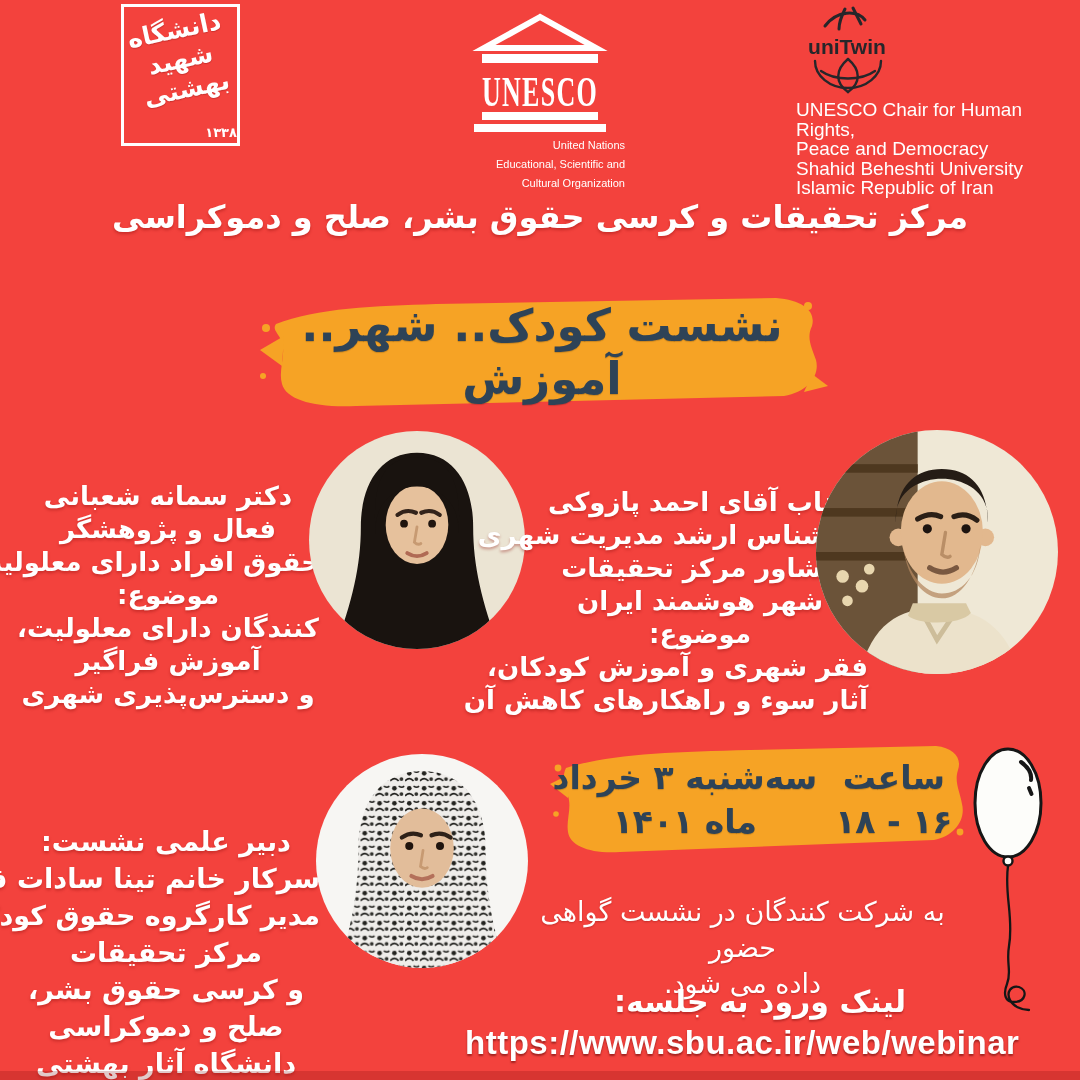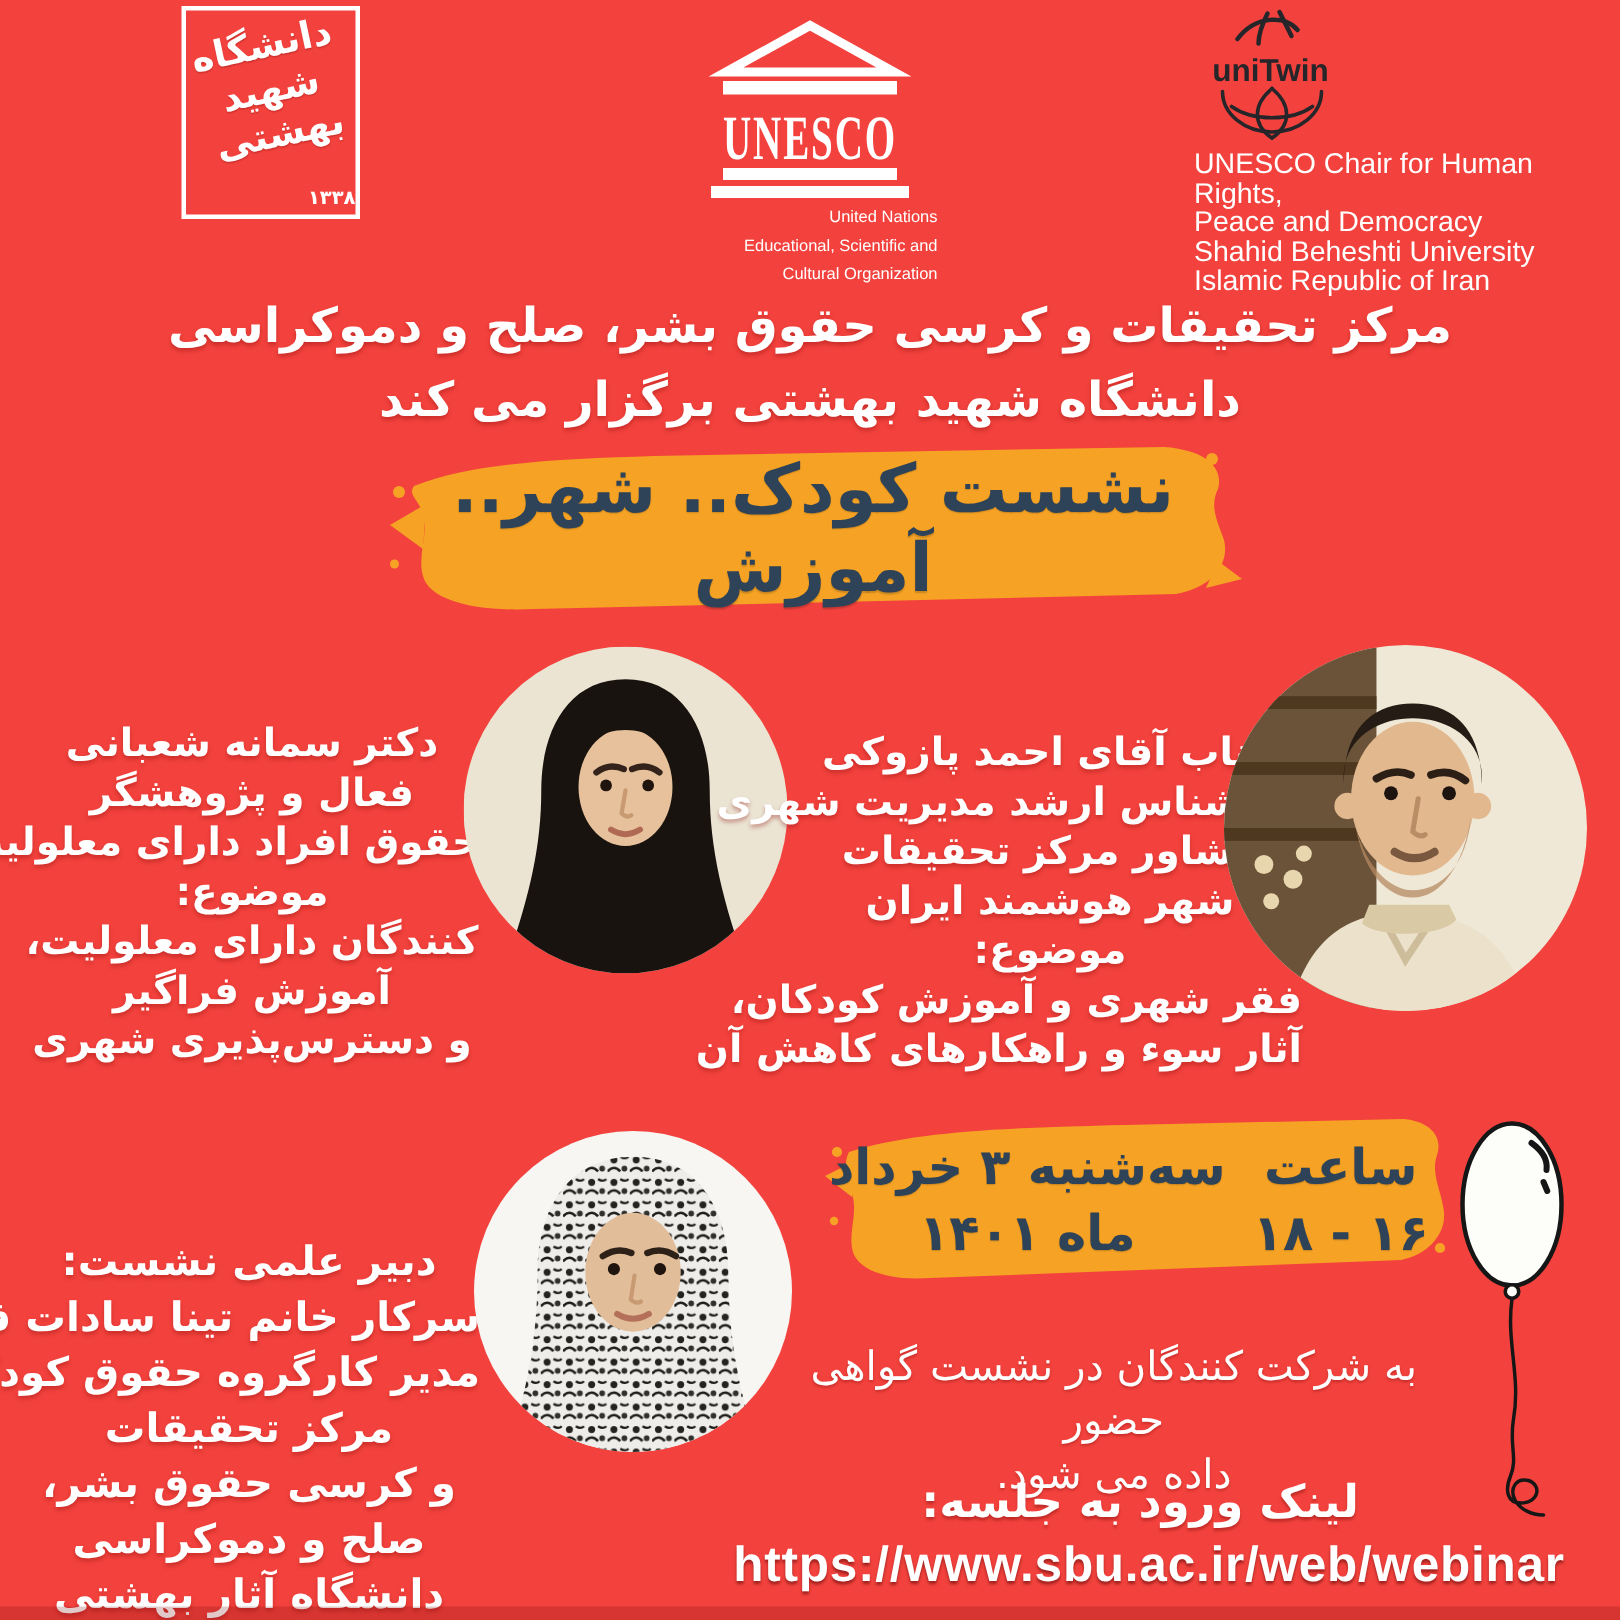--- a/index.html
+++ b/index.html
@@ -41,23 +41,23 @@
   .photo{border-radius:50%;overflow:hidden;}
   .photo svg{display:block;width:100%;height:100%;}
   .photo1{left:309px;top:431px;width:216px;height:218px;}
   .photo2{left:816px;top:430px;width:242px;height:244px;}
   .photo3{left:316px;top:754px;width:212px;height:214px;}
   
   .certificate{left:515px;top:894px;width:455px;text-align:center;direction:rtl;color:#fff;
     font-size:27px;line-height:36px;font-weight:normal;text-shadow:0 1px 2px rgba(120,10,10,.35);}
   .link-label{left:560px;top:984px;width:400px;text-align:center;direction:rtl;color:#fff;
     font-size:30px;font-weight:bold;text-shadow:0 2px 2px rgba(120,10,10,.4);}
-  .link-url{left:465px;top:1024px;width:570px;text-align:center;color:#fff;
+  .link-url{left:465px;top:1024px;width:570px;text-align:left;color:#fff;
     font-family:"Liberation Sans",sans-serif;font-size:33px;font-weight:bold;
-    text-shadow:0 2px 2px rgba(80,0,0,.5);letter-spacing:.5px;margin-left:16px;}
+    text-shadow:0 2px 2px rgba(80,0,0,.5);letter-spacing:.5px;}
   .bottom-strip{left:0;top:1071px;width:1080px;height:9px;background:rgba(120,10,10,.22);}
 </style>
 </head>
 <body>
 
 <div class="poster">
 
   <div class="abs sbu-logo">
     <div class="sbu-cal">
       <div class="w">دانشگاه</div>
@@ -98,21 +98,20 @@
   </svg>
   <div class="abs unitwin-caption">
     <div>UNESCO Chair for Human Rights,</div>
     <div>Peace and Democracy</div>
     <div>Shahid Beheshti University</div>
     <div>Islamic Republic of Iran</div>
   </div>
 
   <div class="abs intro">
     <div>مرکز تحقیقات و کرسی حقوق بشر، صلح و دموکراسی</div>
-    <div>دانشگاه شهید بهشتی برگزار می کند</div>
   </div>
 
   <div class="abs blob title-blob">
     <svg class="brush" viewBox="0 0 572 124" preserveAspectRatio="none">
       <path fill="#f6a325" d="M20 34 C60 18 120 16 180 14 L520 8 C548 10 560 22 556 36 C550 48 556 58 560 70 C564 86 552 102 528 106 L100 116 C60 118 30 110 26 94 C22 80 30 66 26 52 C22 42 16 40 20 34 Z"></path>
       <path fill="#f6a325" d="M4 60 L28 46 L26 76 Z"></path>
       <path fill="#f6a325" d="M556 84 L572 96 L548 102 Z"></path>
       <circle cx="10" cy="38" r="4" fill="#f6a325"></circle>
       <circle cx="7" cy="86" r="3" fill="#f6a325"></circle>
       <circle cx="552" cy="16" r="4" fill="#f6a325"></circle>

